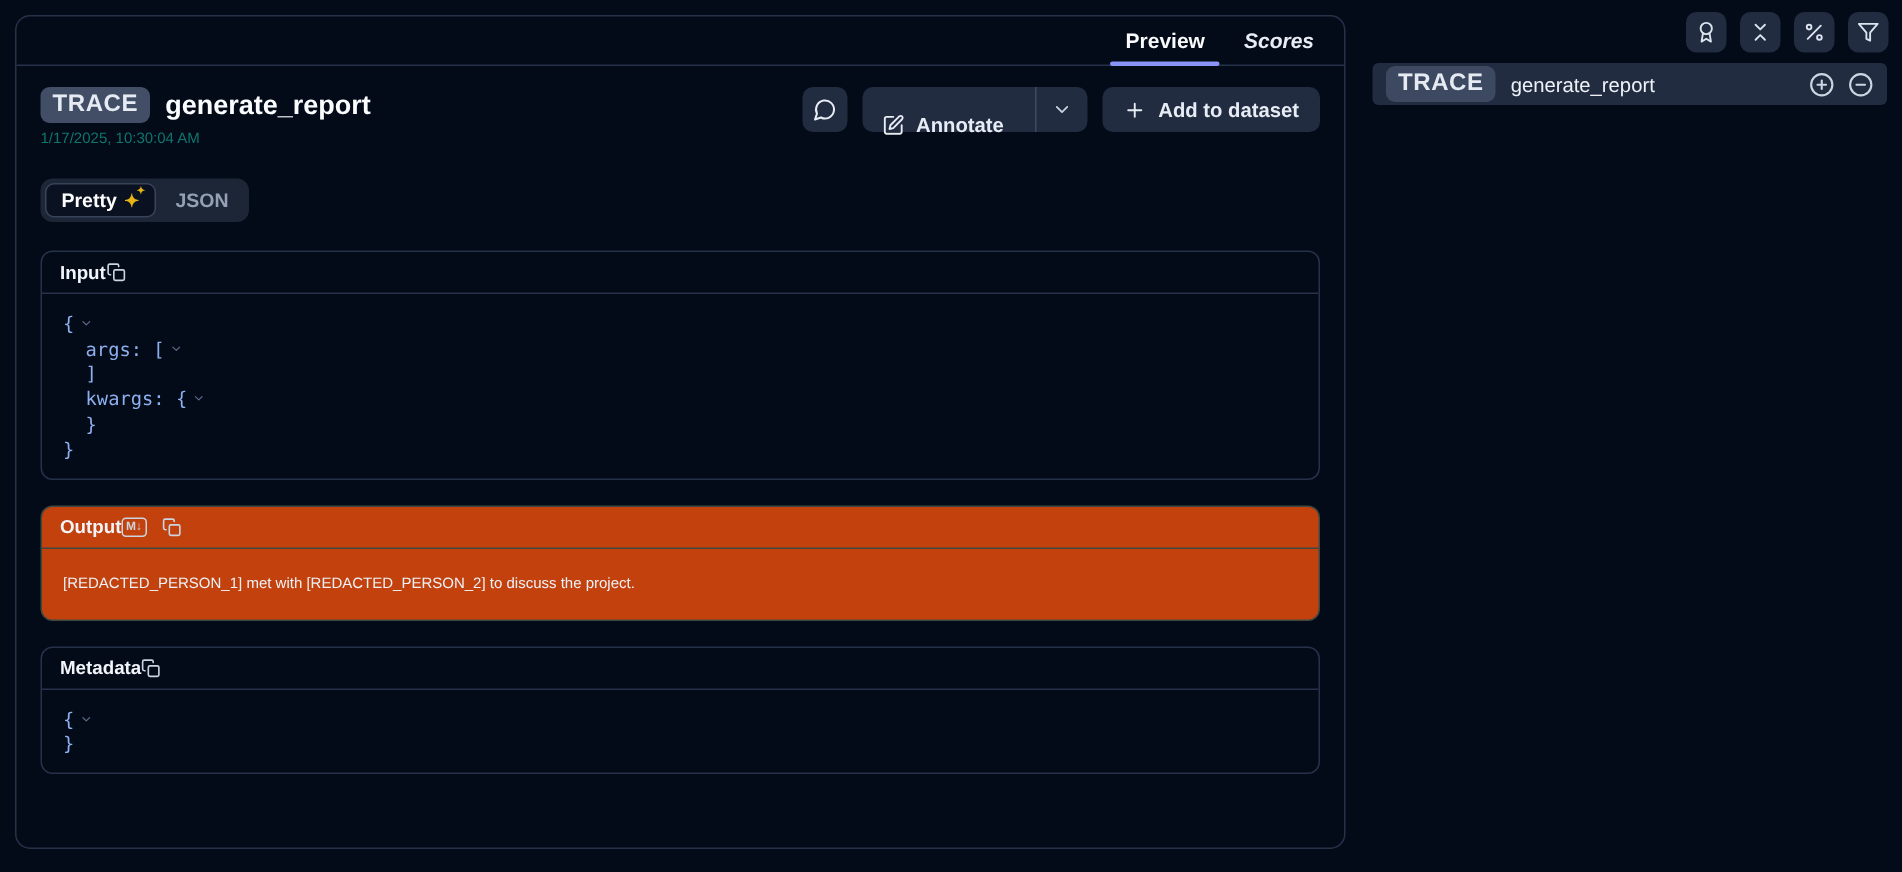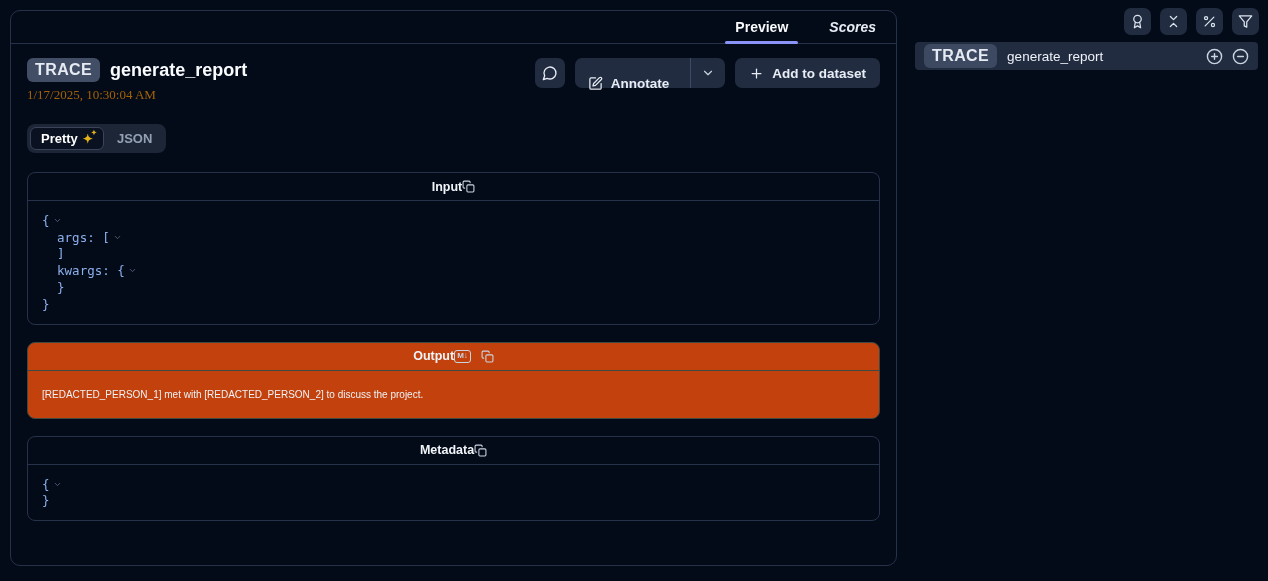--- a/index.html
+++ b/index.html
@@ -15,21 +15,21 @@
 
   
   .main-panel {
     position:absolute; left:10px; top:10px; width:887px; height:556px;
     border:1px solid #26324a; border-radius:10px;
     display:flex; flex-direction:column;
   }
   .tab-bar {
     height:33px; border-bottom:1px solid #26324a;
     display:flex; justify-content:flex-end; align-items:stretch;
-    padding-right:8px; gap:17px; flex:none;
+    padding-right:8px; gap:2px; flex:none;
   }
   .tab {
     display:flex; align-items:center; padding:0 12px;
     font-size:14px; font-weight:700; color:#f8fafc;
     position:relative; cursor:pointer;
   }
   .tab.active::after {
     content:""; position:absolute; left:2px; right:2px; bottom:-1px;
     height:3px; background:#8a93f8; border-radius:2px;
   }
@@ -38,21 +38,21 @@
   .panel-body { padding:14px 16px 0 16px; flex:1; }
 
   
   .head-row { display:flex; justify-content:space-between; align-items:flex-start; }
   .badge {
     background:#414e66; color:#e6ebf3; font-size:16px; font-weight:700;
     letter-spacing:.4px; padding:3px 8px; border-radius:6px; flex:none;
   }
   .title-line { display:flex; align-items:center; gap:10px; }
   .trace-title { font-size:18px; font-weight:700; color:#fafcff; }
-  .timestamp { font-size:13px; color:#a16207; margin-top:5px;font-family:Liberation Serif, serif; }
+  .timestamp { font-size:10px; color:#0f766e; margin-top:5px; }
 
   .actions { display:flex; gap:10px; align-items:center; }
   .btn {
     background:#212c41; border:none; color:#e8edf5; height:30px;
     border-radius:7px; display:flex; align-items:center; gap:8px;
     font-size:13.5px; font-weight:700; font-family:inherit; cursor:pointer;
   }
   .icon-btn { width:30px; justify-content:center; }
   .split-btn { padding:0; }
   .split-main { display:flex; align-items:center; gap:8px; padding:0 13px; height:100%;margin-top:20px; }
@@ -74,21 +74,21 @@
   .sparkle .mini { position:absolute; font-size:7px; top:-4px; right:-4px; }
 
   
   .sections { margin-top:19px; }
   .section {
     border:1px solid #26324a; border-radius:8px; margin-bottom:17px;
     overflow:hidden;
   }
   .section-head {
     height:28px; padding:0 12px; display:flex; align-items:center;
-    justify-content:center; border-bottom:1px solid #26324a;
+    justify-content:flex-start; border-bottom:1px solid #26324a;
   }
   .section-title { font-size:12.5px; font-weight:700; color:#f1f5f9; }
   .head-icons { display:flex; align-items:center; gap:10px; color:#cbd5e1; }
   .copy-btn { background:none; border:none; color:#cbd5e1; cursor:pointer; padding:0; }
   .md-btn {
     background:none; border:1px solid #cbd5e1; color:#cbd5e1; border-radius:3px;
     font-size:8px; font-weight:700; padding:1px 2px; cursor:pointer; font-family:inherit;
     line-height:1.1;
   }
   .code-block {

